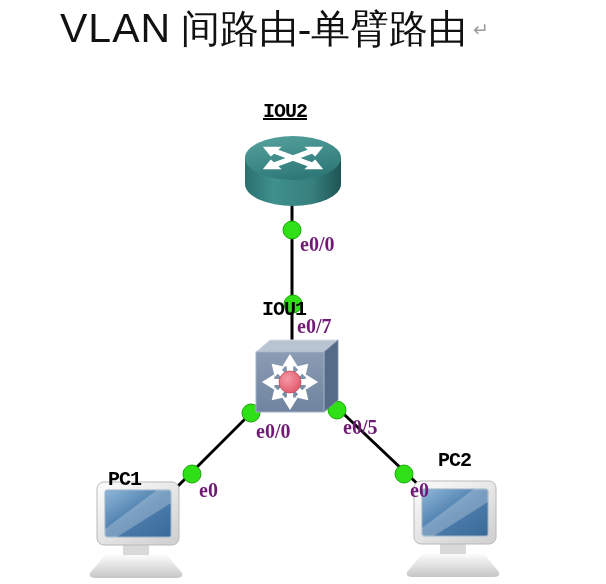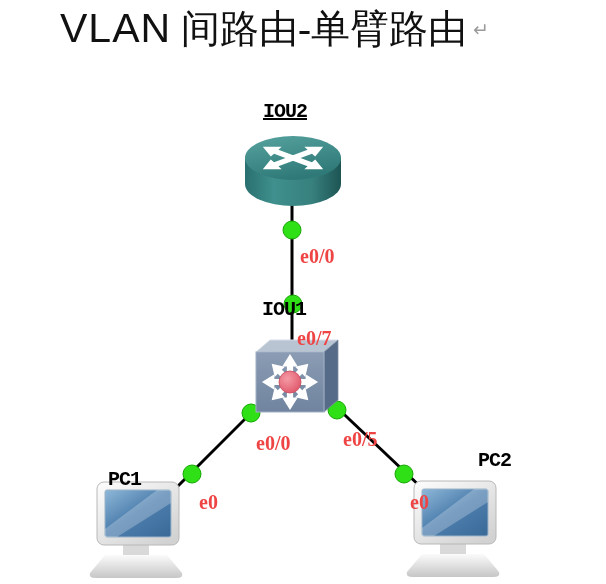--- a/index.html
+++ b/index.html
@@ -13,21 +13,21 @@
   }
   .title-latin{font:400 41px "Liberation Sans",sans-serif;letter-spacing:1px;}
   .title-cjk{font:400 39px "Liberation Serif",serif;margin-left:10px;}
   .para-mark{font:400 19px "DejaVu Sans",sans-serif;color:#9b9b9b;margin-left:6px;vertical-align:6px;}
   .node-label{
     position:absolute;font:bold 20px "Liberation Mono",monospace;
     color:#000;white-space:nowrap;z-index:5;letter-spacing:-1px;
   }
   .if-label{
     position:absolute;font:bold 20px "Liberation Serif",serif;
-    color:#ef4444;white-space:nowrap;z-index:5;margin-top:12px;
+    color:#701a75;white-space:nowrap;z-index:5;
   }
   svg{display:block;}
   .link-layer{position:absolute;left:0;top:0;z-index:1;}
   .node-icon{position:absolute;z-index:3;}
 </style>
 </head>
 <body>
 
 <div class="canvas">
 
@@ -123,21 +123,21 @@
     <rect x="38" y="58" width="26" height="18" fill="#d9d9d9"></rect>
     <path d="M20,74 L82,74 L97,92 Q99,97 91,97 L11,97 Q3,97 5,92 Z" fill="url(#bas)"></path>
     <rect x="12" y="1" width="82" height="63" rx="7" fill="url(#mon)" stroke="#b8b8b8" stroke-width="1"></rect>
     <rect x="20" y="9" width="66" height="47" rx="2" fill="url(#scr)" stroke="#9bb4c9" stroke-width="1"></rect>
     <polygon points="86,9 86,22 32,56 20,56 20,48 72,9" fill="#ffffff" opacity="0.25"></polygon>
   </svg>
 
   <div class="node-label" style="left:263px;top:100px;text-decoration:underline;">IOU2</div>
   <div class="node-label" style="left:262px;top:298px;">IOU1</div>
   <div class="node-label" style="left:108px;top:452px;margin-top:16px;">PC1</div>
-  <div class="node-label" style="left:438px;top:449px;margin-left:40px;">PC2</div>
+  <div class="node-label" style="left:438px;top:449px;">PC2</div>
 
   <div class="if-label" style="left:300px;top:233px;">e0/0</div>
   <div class="if-label" style="left:297px;top:315px;">e0/7</div>
   <div class="if-label" style="left:256px;top:420px;">e0/0</div>
   <div class="if-label" style="left:199px;top:479px;">e0</div>
   <div class="if-label" style="left:343px;top:416px;">e0/5</div>
   <div class="if-label" style="left:410px;top:479px;">e0</div>
 
 </div>
 

